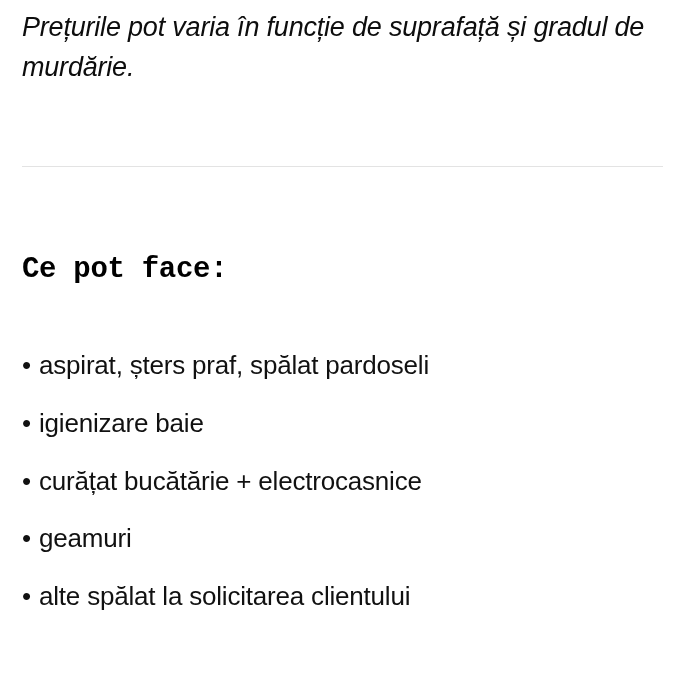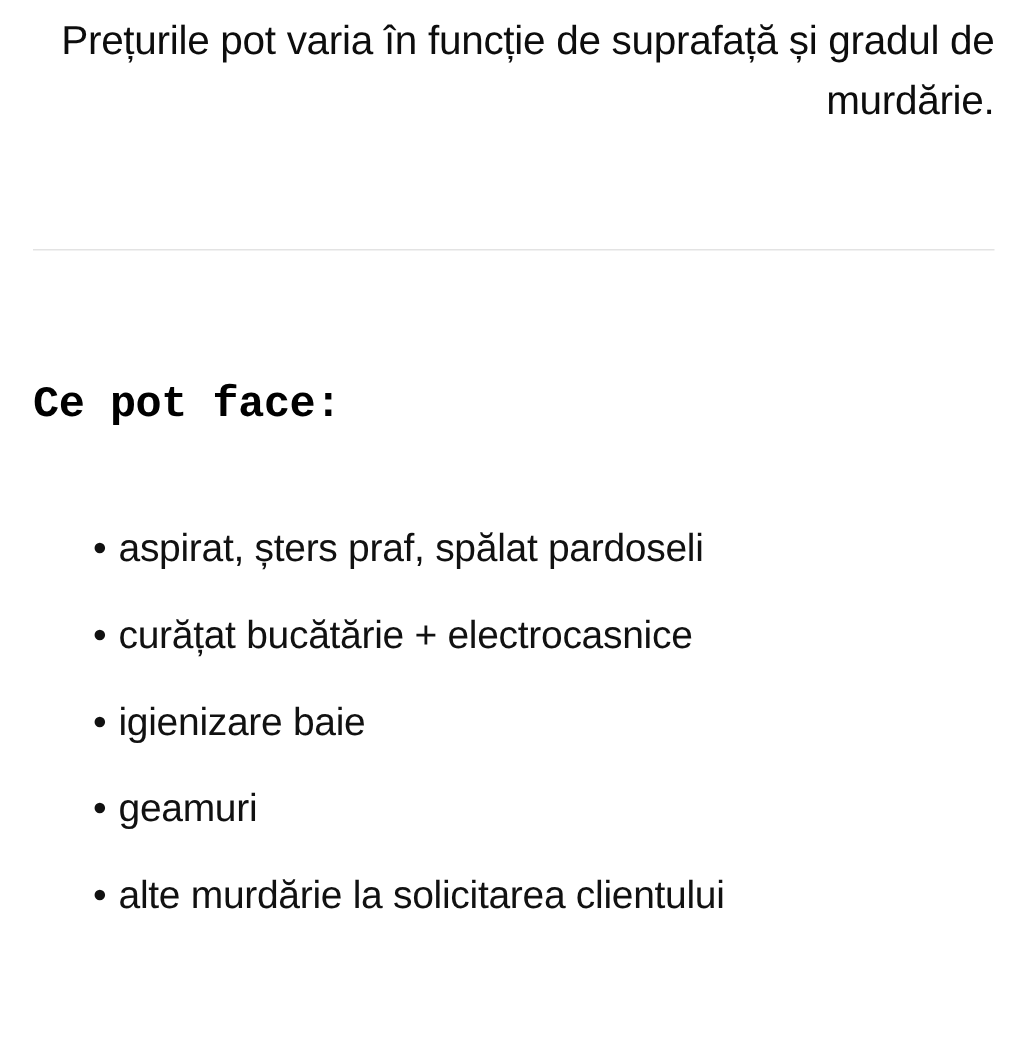--- a/index.html
+++ b/index.html
@@ -15,27 +15,27 @@
     color: #000000;
   }
   .page {
     position: relative;
     width: 685px;
     height: 699px;
     box-sizing: border-box;
     padding: 0 22px;
   }
   .intro {
+    font-style: italic;
     font-size: 27px;
     line-height: 1.48;
     letter-spacing: -0.2px;
     color: #0d0d0d;
     padding-top: 8px;
     margin: 0;
-    text-align: right;
   }
   .divider {
     height: 1px;
     background: #e3e3e3;
     border: 0;
     margin: 78px 0 0 0;
     width: 100%;
   }
   .section-title {
     font-size: 29px;
@@ -52,40 +52,39 @@
     padding: 0;
     padding-top: 63px;
   }
   .list li {
     font-size: 26px;
     line-height: 1.3;
     color: #111111;
     margin-bottom: 24px;
     letter-spacing: -0.2px;
     white-space: nowrap;
-    margin-left: 40px;
   }
   .bullet {
     display: inline-block;
     width: 17px;
     color: #111111;
   }
 </style>
 </head>
 <body>
 
 <div class="page">
 
   <p class="intro">Prețurile pot varia în funcție de suprafață și gradul de murdărie.</p>
 
   <hr class="divider">
 
   <h2 class="section-title">Ce pot face:</h2>
 
   <ul class="list">
     <li><span class="bullet">•</span><span>aspirat, șters praf, spălat pardoseli</span></li>
+    <li><span class="bullet">•</span><span>igienizare baie</span></li>
     <li><span class="bullet">•</span><span>curățat bucătărie + electrocasnice</span></li>
-    <li><span class="bullet">•</span><span>igienizare baie</span></li>
     <li><span class="bullet">•</span><span>geamuri</span></li>
-    <li><span class="bullet">•</span><span>alte murdărie la solicitarea clientului</span></li>
+    <li><span class="bullet">•</span><span>alte spălat la solicitarea clientului</span></li>
   </ul>
 
 </div>
 
 </body></html>

